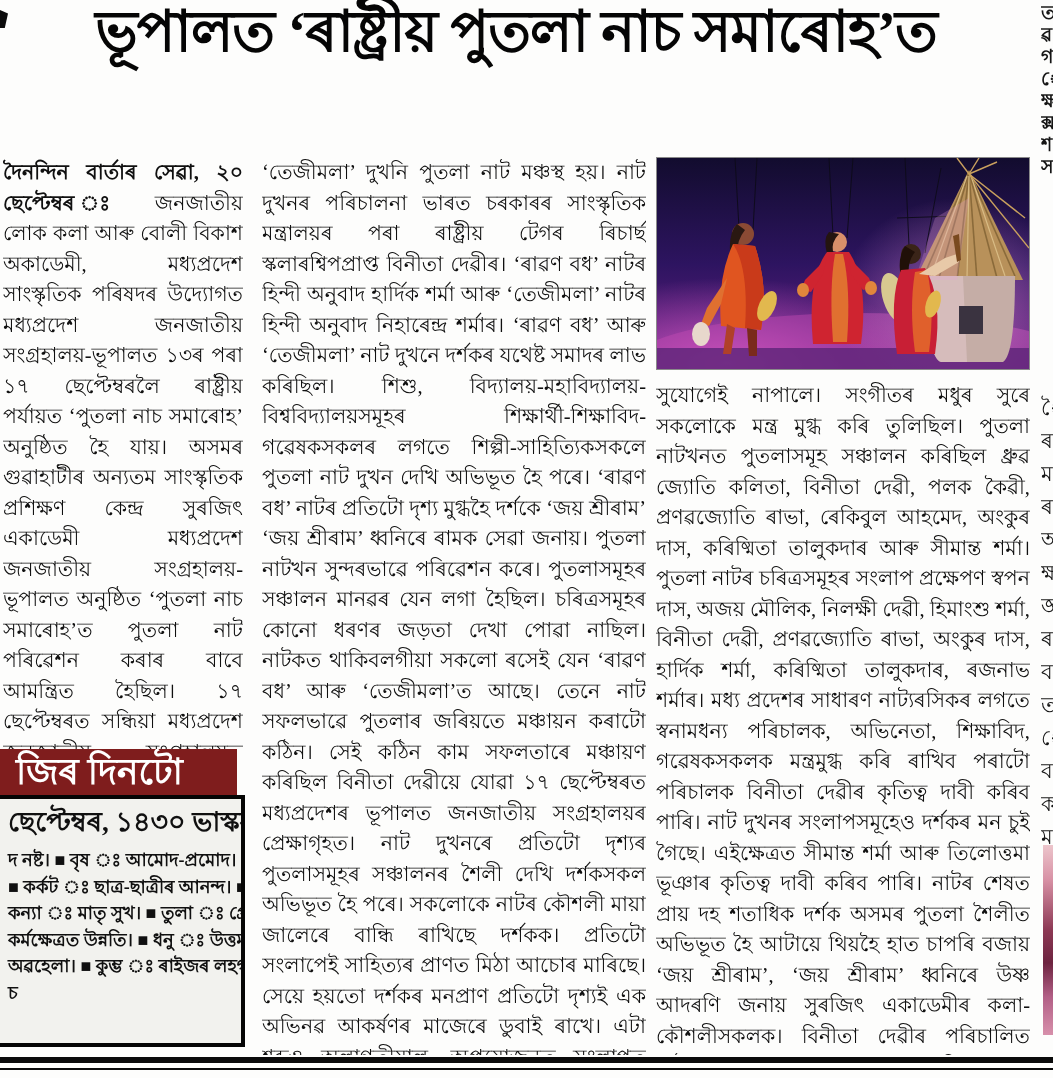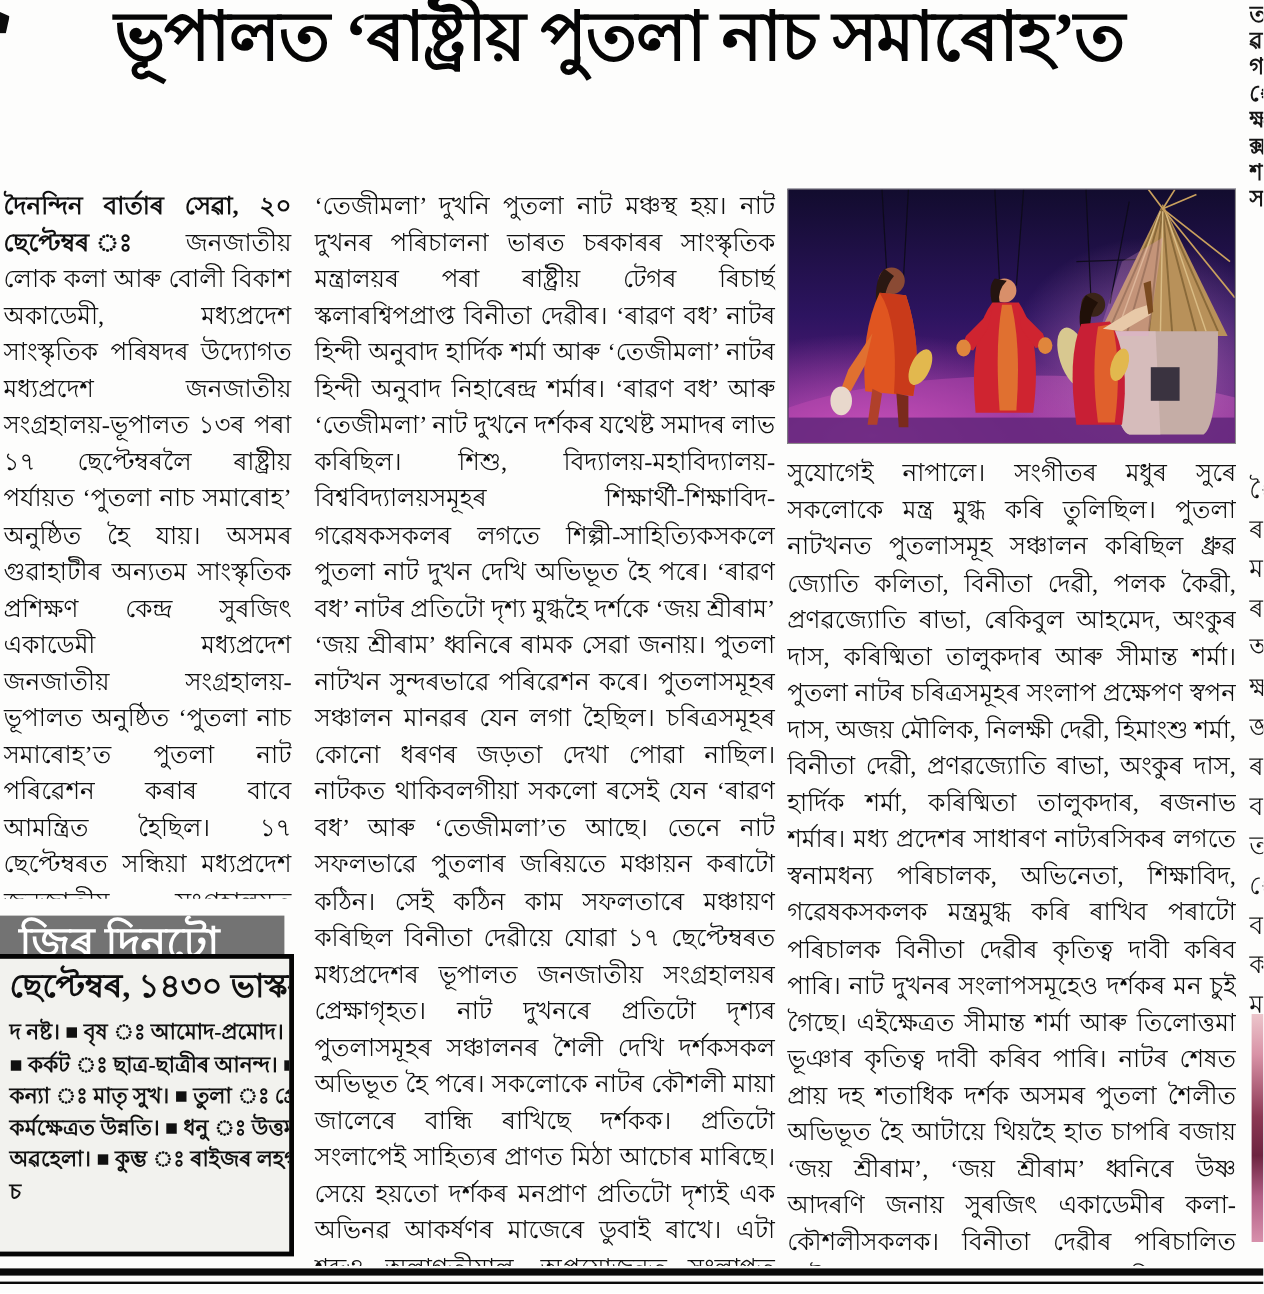--- a/index.html
+++ b/index.html
@@ -22,23 +22,23 @@
   .col1{left:3px;width:240px;height:592px;}
   .col2{left:262px;width:384px;height:898px;}
   .col3{left:656px;width:374px;height:898px;}
   .dateline{font-weight:800;}
   
   .photo{margin:6px 0 10px 0;width:374px;height:213px;border:1px solid #8a8a8a;
     box-sizing:border-box;overflow:hidden;background:#1a1038;}
   .photo svg{display:block;}
   
   .banner{
-    position:absolute;left:0;top:749px;width:237px;height:46px;background:#737373;
+    position:absolute;left:0;top:749px;width:237px;height:46px;background:#7f1d1d;
     color:#ffffff;font-weight:800;font-size:36px;line-height:46px;padding-left:16px;
-    box-sizing:border-box;white-space:nowrap;overflow:hidden;margin-top:14px;
+    box-sizing:border-box;white-space:nowrap;overflow:hidden;
   }
   
   .almanac-box{
     position:absolute;left:-8px;top:795px;width:253px;height:252px;box-sizing:border-box;
     border:4px solid #050505;background:#f2f2ee;padding:8px 6px 2px 12px;overflow:hidden;
   }
   .almanac-bold-line{font-weight:800;font-size:27px;line-height:30px;white-space:nowrap;}
   .horoscope{margin-top:10px;}
   .horoscope-line{font-weight:700;font-size:18px;line-height:26.5px;white-space:nowrap;}
   

